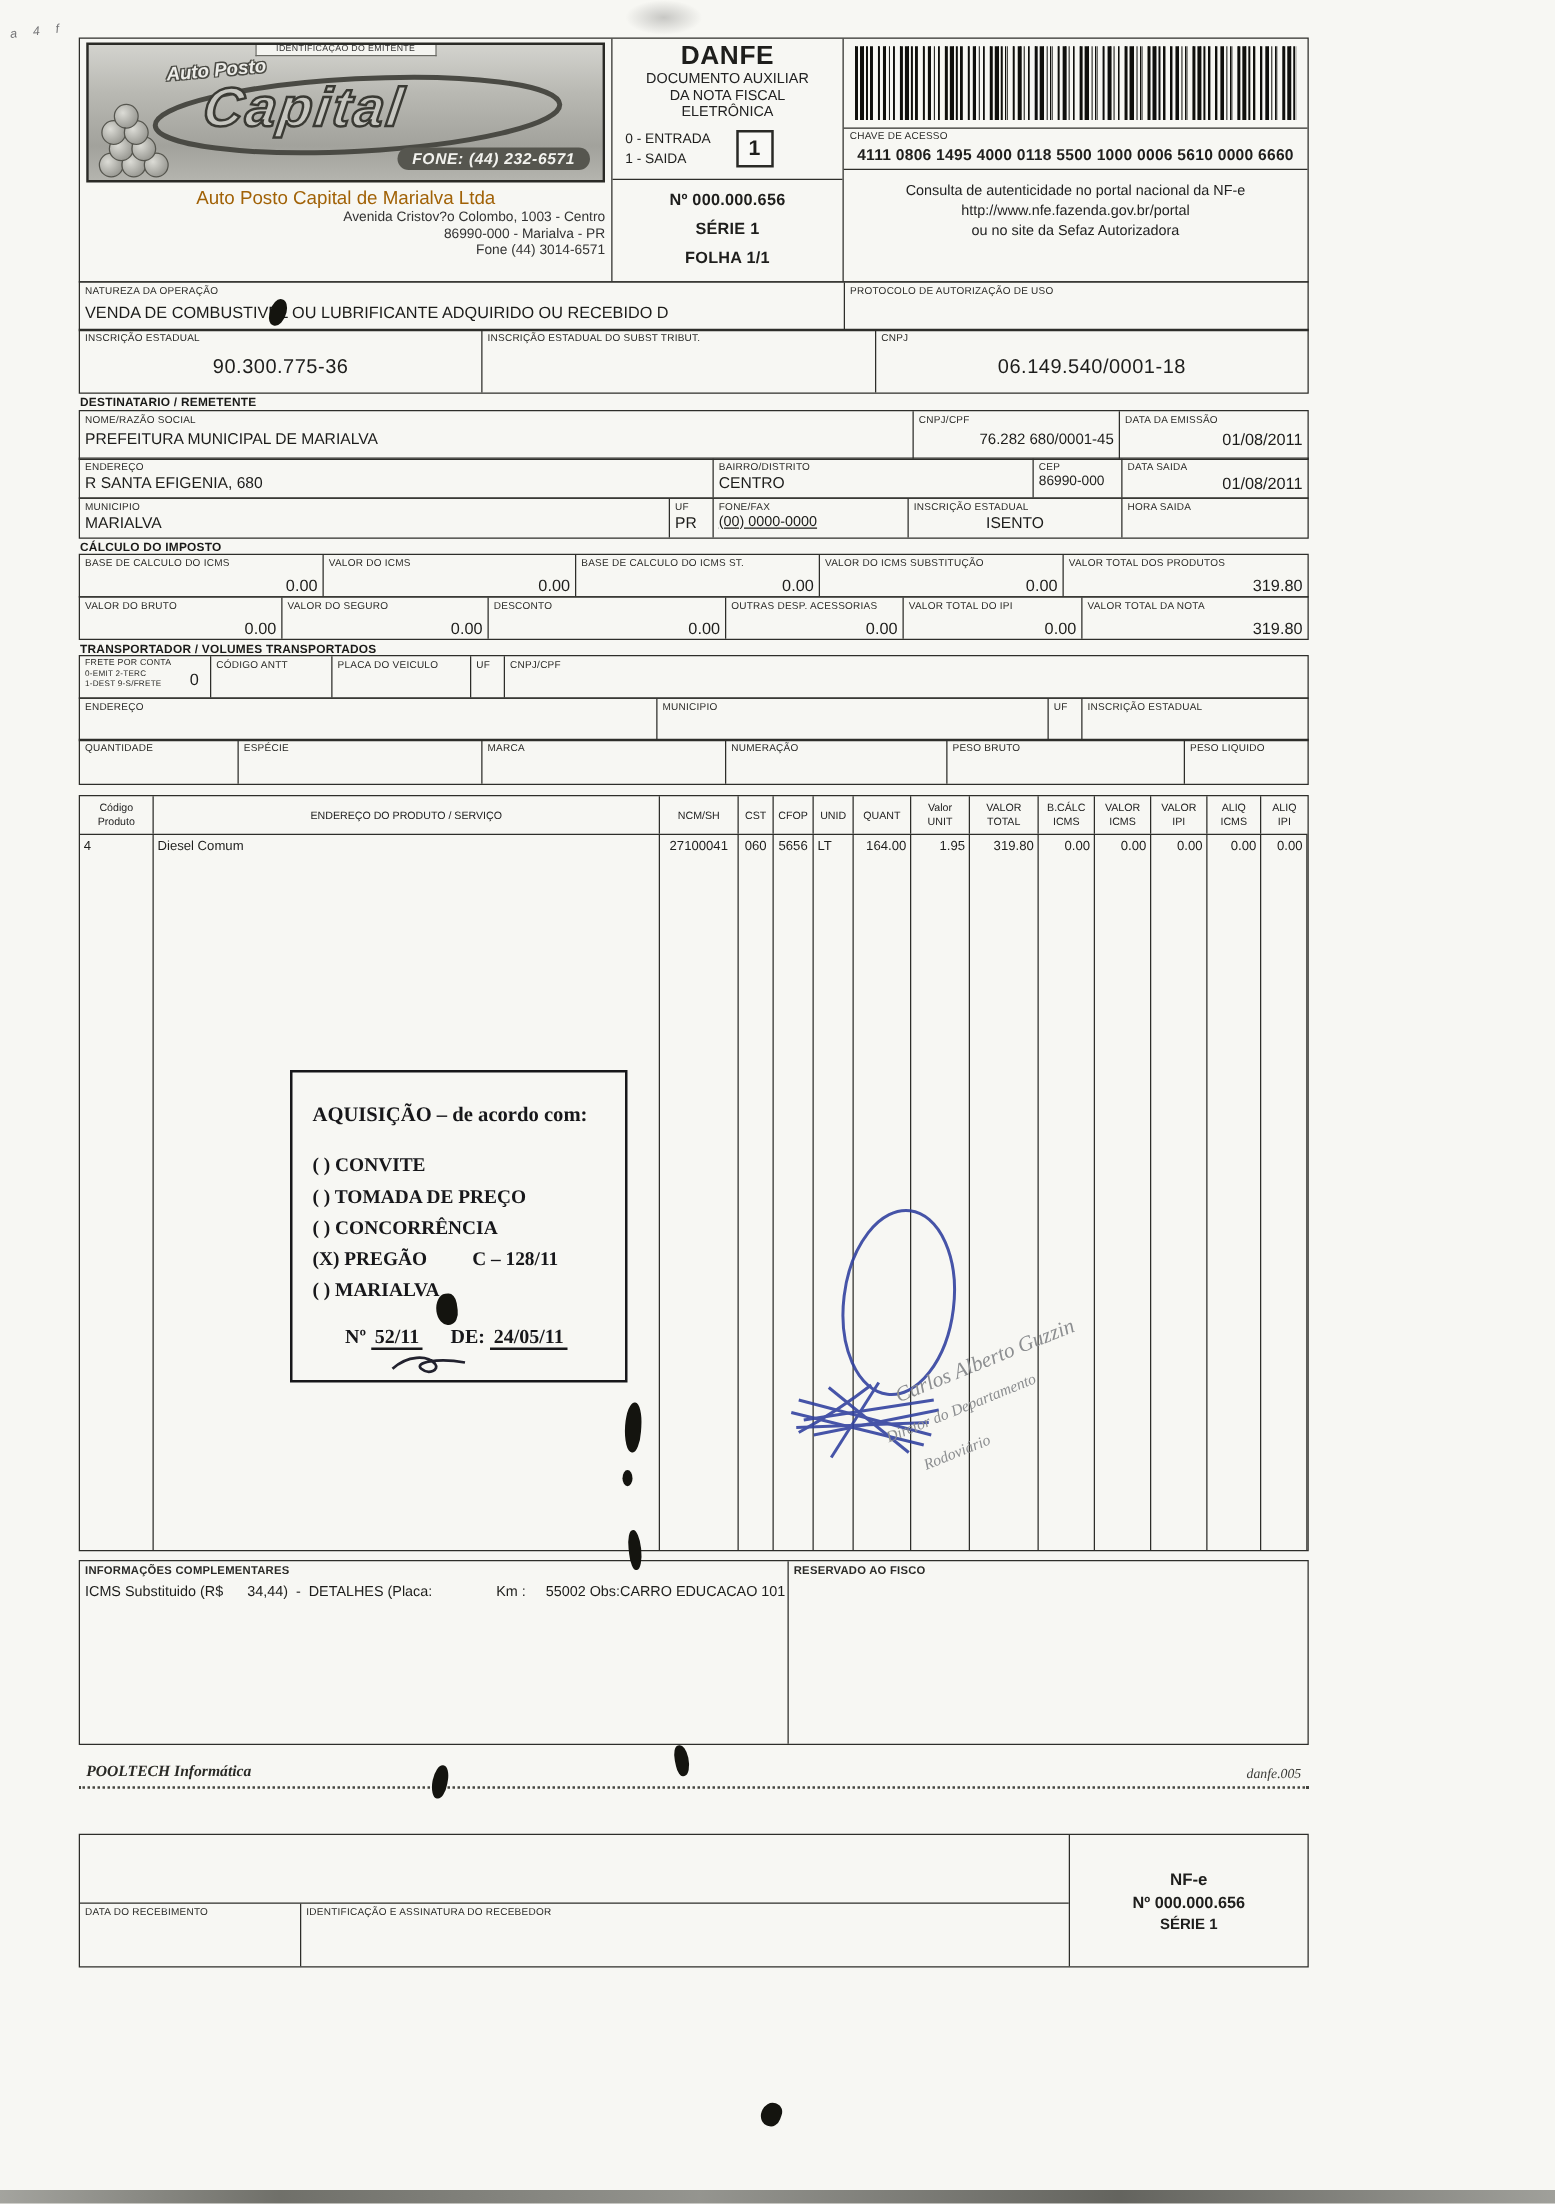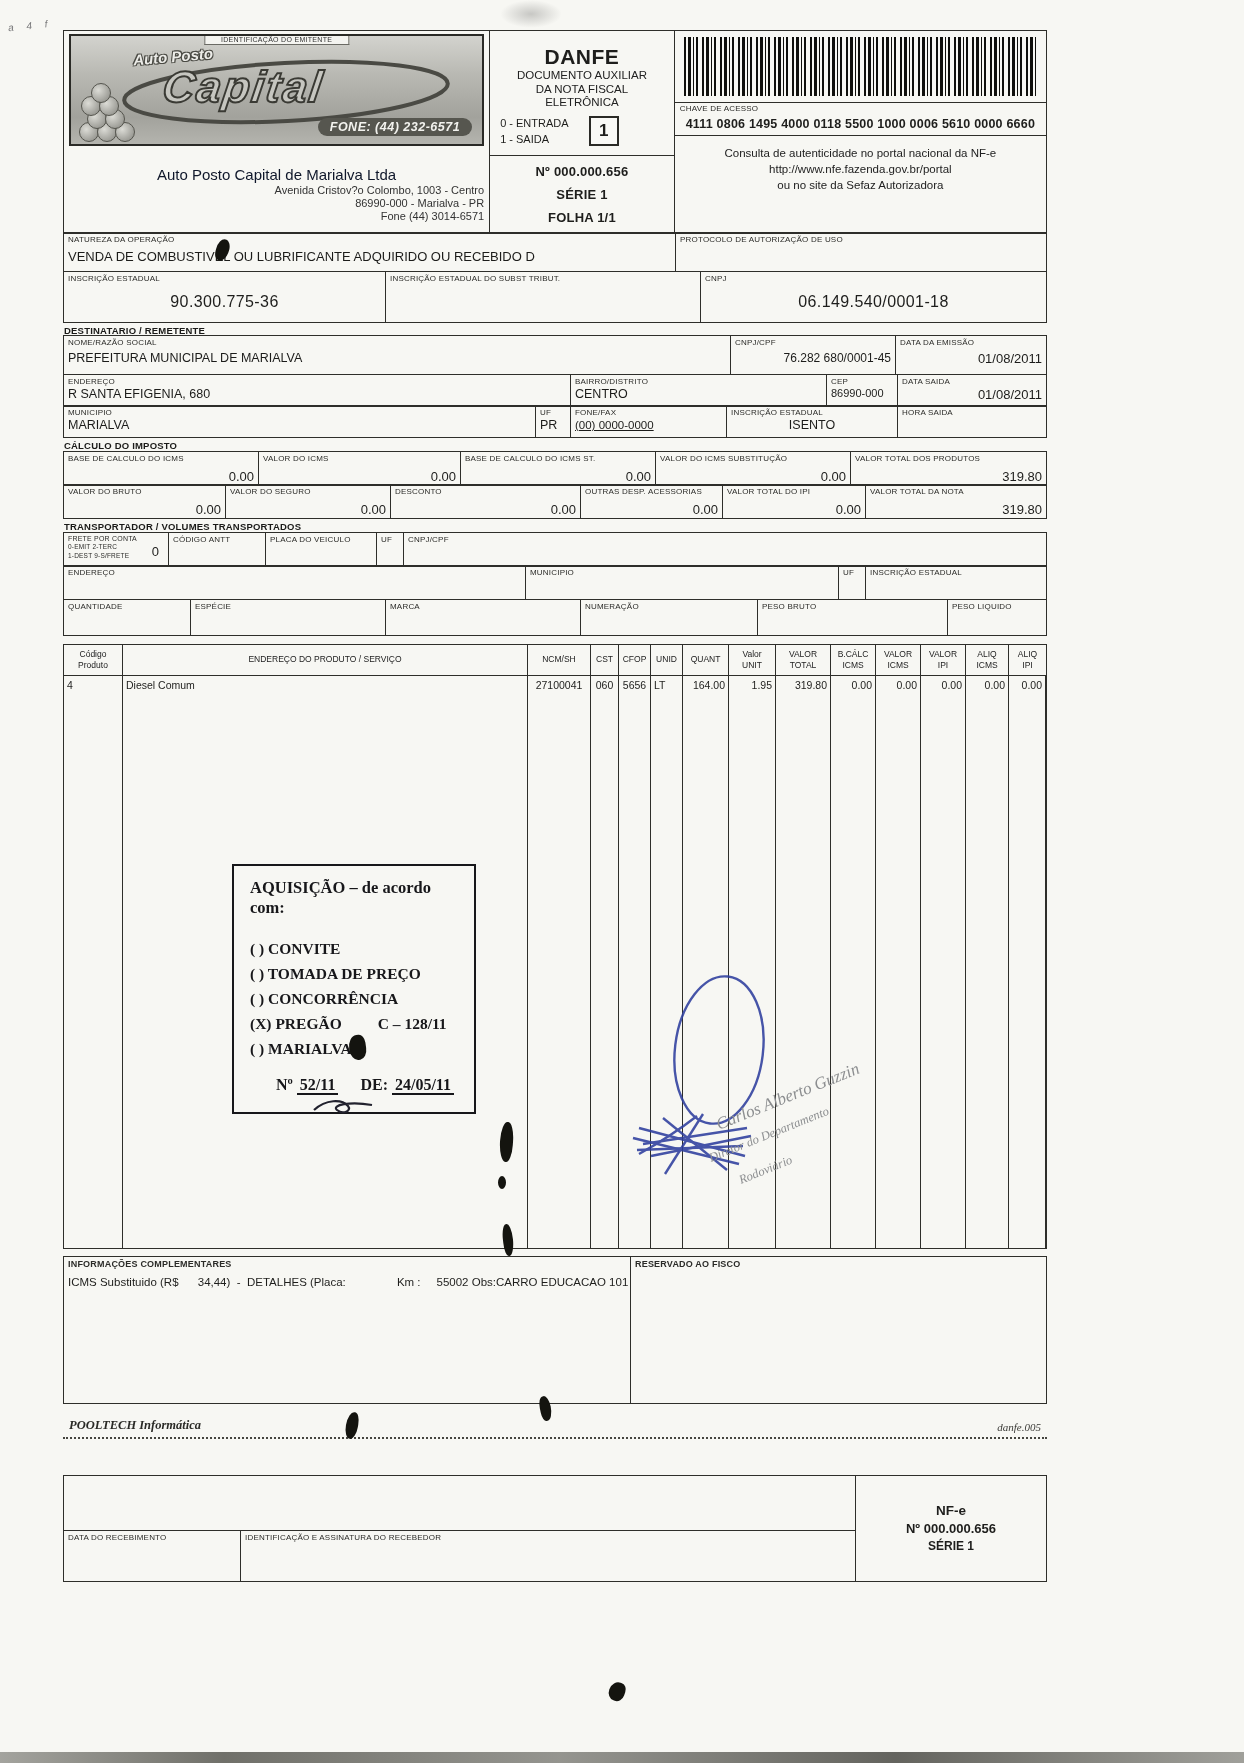--- a/index.html
+++ b/index.html
@@ -20,25 +20,25 @@
   
   .top { display:flex; border:1.5px solid #2e2e2a; min-height:196px; }
   .emitter { width:427px; border-right:1.5px solid #2e2e2a; padding:3px 5px; }
   .logo-frame { position:relative; height:112px; border:2px solid #2a2a26; background:linear-gradient(180deg,#d3d3ce 0%,#b9b9b3 35%,#a2a29c 75%,#b4b4ae 100%); overflow:hidden; }
   .ident-strip { position:absolute; top:0; left:50%; transform:translateX(-50%); font-size:7px; letter-spacing:.3px; background:#f4f4f0; border:1px solid #6a6a64; border-top:none; padding:0 16px 1px; color:#333; z-index:4; }
   .logo-swoosh { position:absolute; left:45px; top:20px; z-index:1; }
   .logo-top { position:absolute; left:62px; top:12px; z-index:2; font-style:italic; font-weight:bold; font-size:15px; color:#ececе8; color:#ececе8; color:#ececE8; color:#ececc e; color:#ecece8; transform:rotate(-5deg); text-shadow:1px 1px 0 #4a4a44,-1px -1px 0 #4a4a44,1px -1px 0 #4a4a44,-1px 1px 0 #4a4a44; }
   .logo-main { position:absolute; left:92px; top:26px; z-index:3; font-style:italic; font-weight:bold; font-size:44px; letter-spacing:2px; color:#c6c6c0; -webkit-text-stroke:2px #3a3a34; transform:skewX(-8deg); }
   .logo-phone { position:absolute; right:10px; bottom:8px; z-index:3; background:#56564f; color:#f2f2ee; font-weight:bold; font-style:italic; font-size:12.5px; padding:2px 12px; border-radius:11px; letter-spacing:.5px; }
   .coin { position:absolute; width:20px; height:20px; border-radius:50%; background:radial-gradient(circle at 35% 35%,#dcdcd6,#84847e); border:1px solid #55554e; z-index:2; }
-  .company-name { text-align:center; font-size:15px; margin-top:20px; color:#0f172a; }
+  .company-name { text-align:center; font-size:15px; margin-top:4px; color:#a16207; }
   .company-addr { text-align:right; font-size:11px; margin-top:1px; color:#333; }
 
   .danfe-col { width:185px; border-right:1.5px solid #2e2e2a; display:flex; flex-direction:column; }
-  .danfe-title { text-align:center; font-size:21px; font-weight:bold; margin-top:14px; letter-spacing:.5px; }
+  .danfe-title { text-align:center; font-size:21px; font-weight:bold; margin-top:2px; letter-spacing:.5px; }
   .danfe-sub { text-align:center; font-size:11.5px; line-height:1.18; color:#222; }
   .es-row { display:flex; align-items:center; padding:5px 6px 7px 10px; }
   .es-lines { font-size:11px; line-height:1.5; }
   .tipo-box { width:30px; height:30px; border:2px solid #2a2a26; font-size:17px; font-weight:bold; display:flex; align-items:center; justify-content:center; margin-left:20px; background:#f9f9f6; }
   .danfe-nums { border-top:1.5px solid #2e2e2a; flex:1; text-align:center; padding-top:8px; }
   .dn { display:block; font-size:13px; font-weight:bold; margin-bottom:8px; letter-spacing:.2px; }
 
   .chave-col { width:372px; display:flex; flex-direction:column; }
   .barcode-cell { height:72px; padding:6px 9px; border-bottom:1.5px solid #2e2e2a; }
   .barcode { height:100%;
@@ -71,21 +71,21 @@
   .pt-head { display:flex; border-bottom:1.5px solid #2e2e2a; min-height:31px; }
   .pt-body { display:flex; height:572px; position:relative; }
   .pc { border-right:1.5px solid #2e2e2a; padding:2px 3px; }
   .pc:last-child { border-right:none; }
   .pth { display:flex; align-items:center; justify-content:center; text-align:center; font-size:8.5px; line-height:1.25; white-space:pre-line; color:#222; }
   .ptv { font-size:10.5px; padding-top:3px; }
   .w0{width:59px}.w1{width:405px}.w2{width:63px}.w3{width:28px}.w4{width:32px}.w5{width:32px}.w6{width:46px}.w7{width:47px}.w8{width:55px}.w9{width:45px}.w10{width:45px}.w11{width:45px}.w12{width:43px}.w13{flex:1}
   .ar { text-align:right; } .ac { text-align:center; }
 
   
-  .stamp { position:absolute; left:168px; top:188px; width:244px; height:250px; border:2.5px solid #17171a; padding:12px 16px 0; font-family:"Liberation Serif",serif; color:#17171a; z-index:5; }
+  .stamp { position:absolute; left:168px; top:188px; width:270px; height:250px; border:2.5px solid #17171a; padding:24px 16px 0; font-family:"Liberation Serif",serif; color:#17171a; z-index:5; }
   .stamp-title { font-weight:bold; font-size:16.5px; }
   .stamp-opts { margin-top:18px; font-weight:bold; font-size:15.5px; line-height:1.62; }
   .stamp-opt { display:block; white-space:pre; }
   .opt4v { display:inline-block; margin-left:36px; }
   .stamp-num { margin:15px 0 0 26px; font-weight:bold; font-size:16px; }
   .stamp-num .u { border-bottom:2px solid #17171a; padding:0 3px; }
   .stamp-num .sp { display:inline-block; width:14px; }
   .flourish { margin:3px 0 0 58px; display:block; }
 
   

